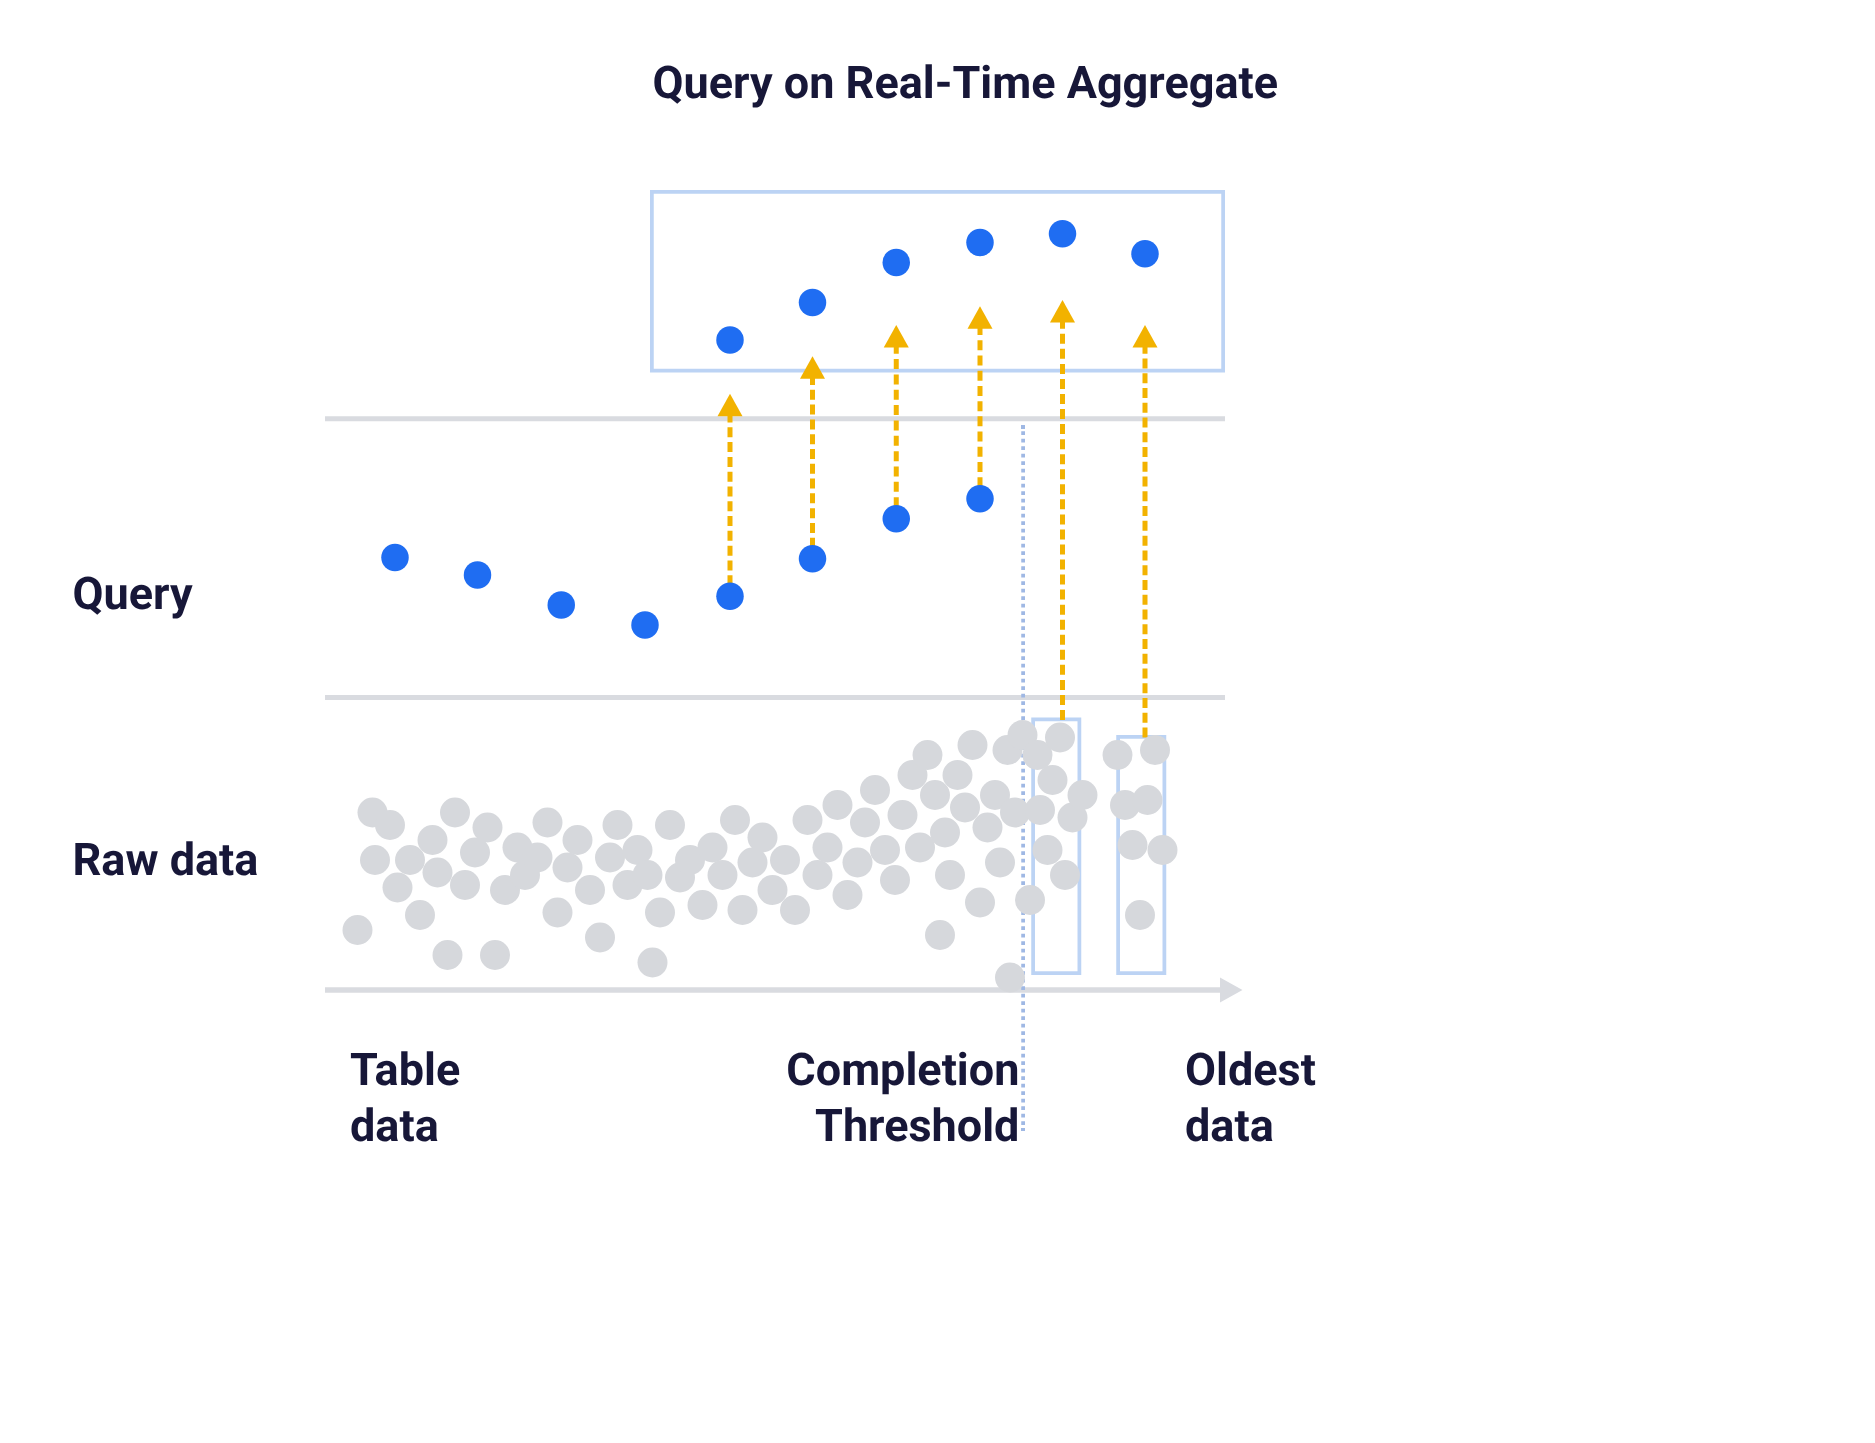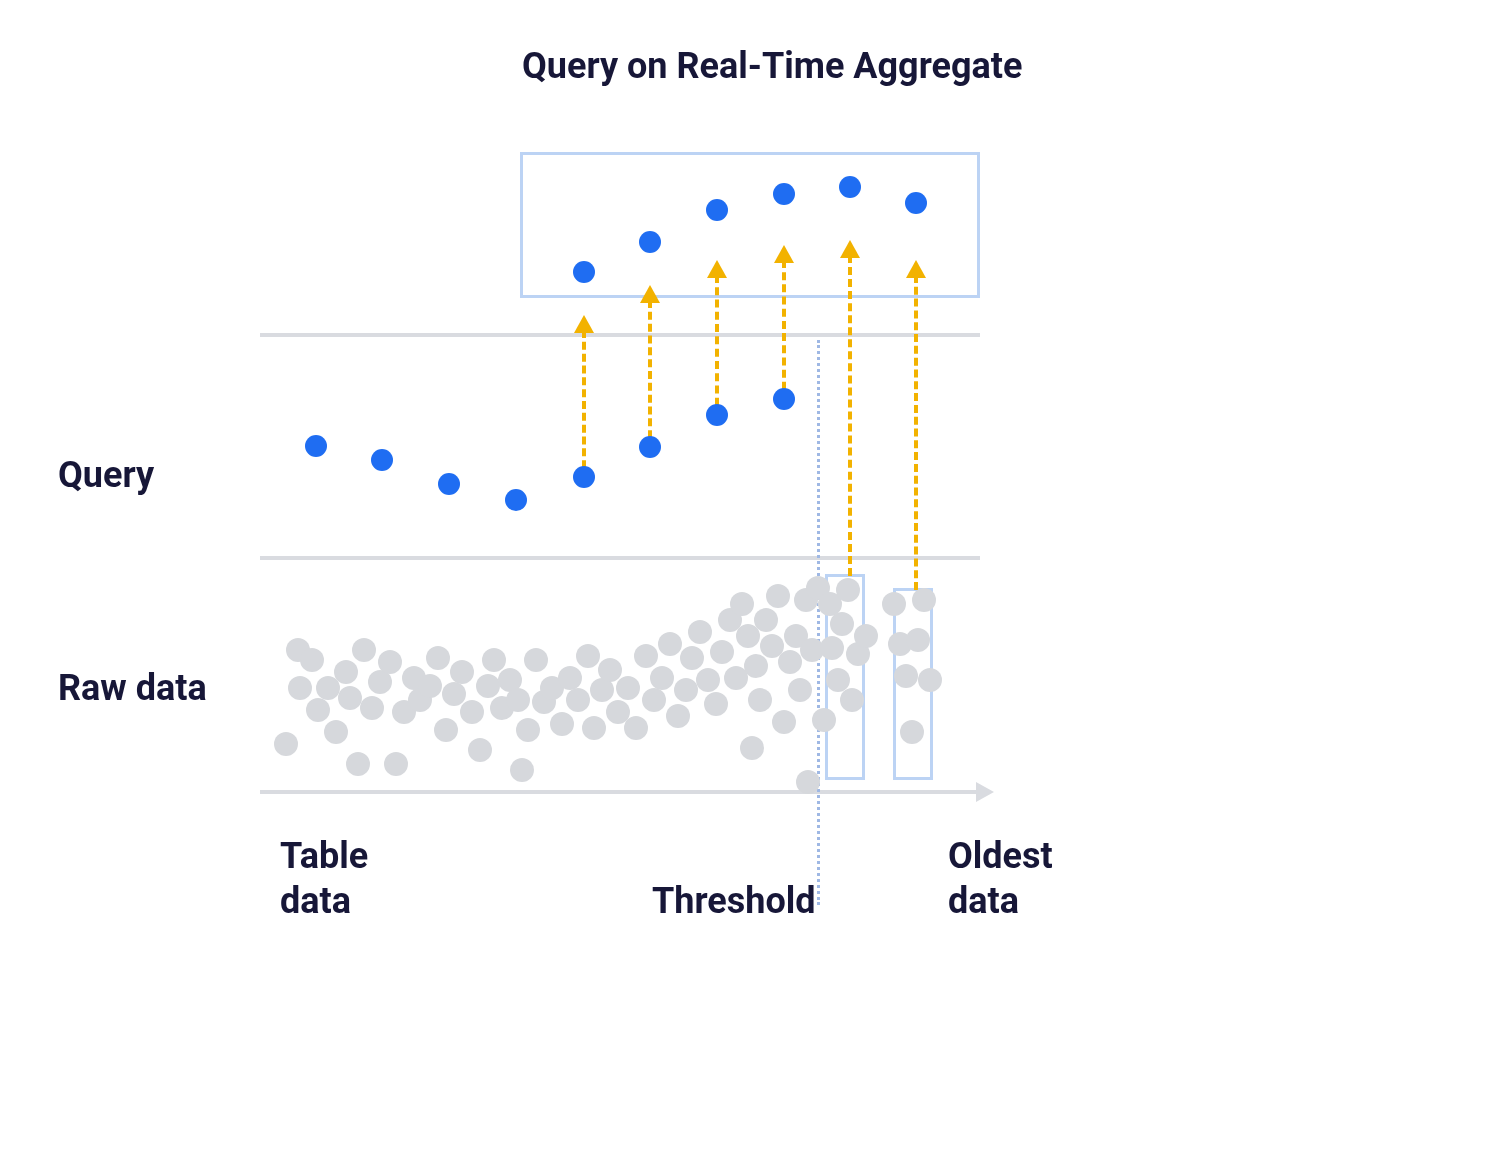--- a/index.html
+++ b/index.html
@@ -111,21 +111,21 @@
   </div>
   <div class="label row-label" style="left:58px; top:666px;">
     <span>Raw data</span>
   </div>
 
   <div class="label axis-label" style="left:280px; top:834px;">
     <span>Table</span><br>
     <span>data</span>
   </div>
   <div class="label axis-label" style="left:628px; top:834px; text-align:right;">
-    <br>
+    <span>Completion</span><br>
     <span style="padding-left:24px;">Threshold</span>
   </div>
   <div class="label axis-label" style="left:948px; top:834px;">
     <span>Oldest</span><br>
     <span>data</span>
   </div>
 
   <div id="arrows">
       <div class="arrow-line" style="left: 582px; top: 330px; height: 150px;"></div>
       <div class="arrow-head" style="left: 574px; top: 315px;"></div>

